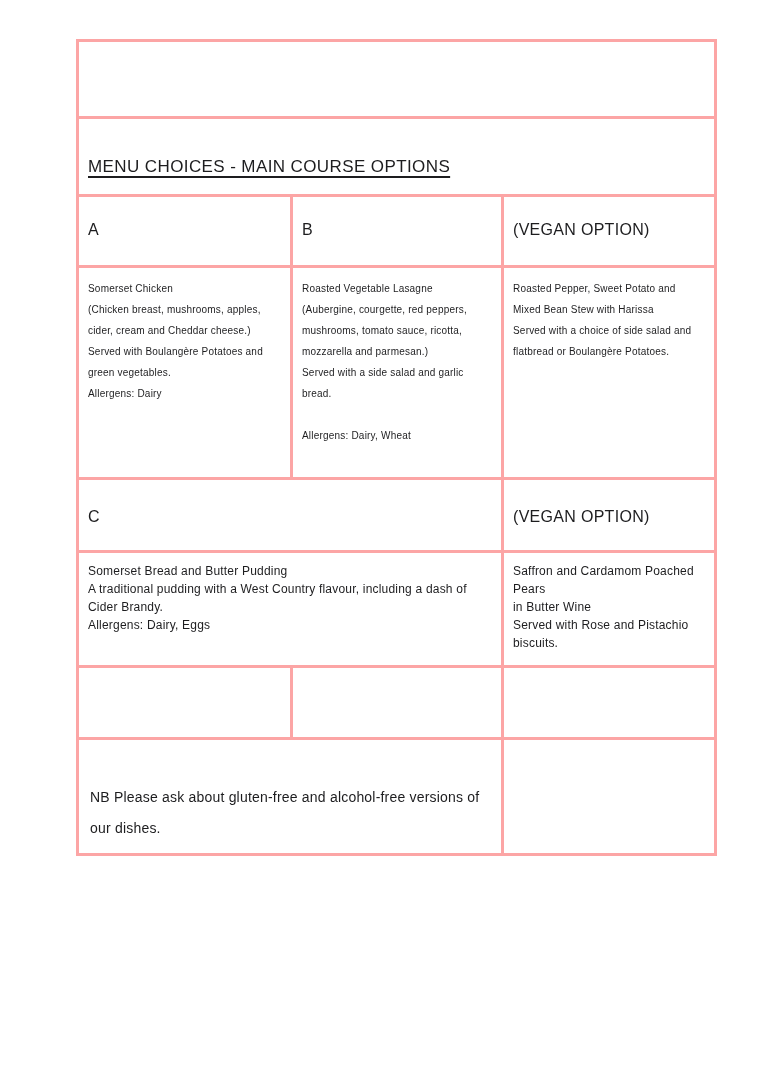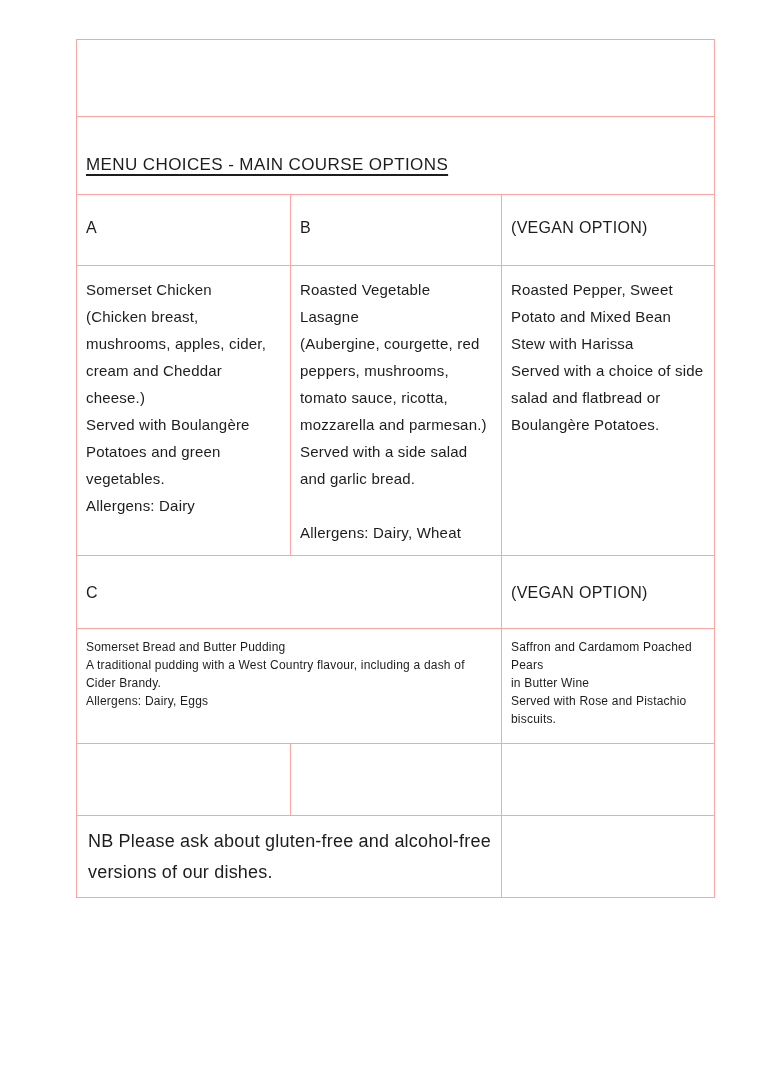--- a/index.html
+++ b/index.html
@@ -21,21 +21,21 @@
   table.menu-table {
     border-collapse: collapse;
     table-layout: fixed;
     margin: 39px 0 0 76px;
     width: 638px;
   }
   col.c1 { width: 214px; }
   col.c2 { width: 211px; }
   col.c3 { width: 213px; }
   td {
-    border: 1px solid #fca5a5;
+    border: 3px solid #fca5a5;
     vertical-align: top;
     box-sizing: border-box;
     padding: 9px 9px;
     overflow: hidden;
   }
   tr.r-empty-top td    { height: 77px; }
   tr.r-main-title td   { height: 78px; padding-top: 38px; }
   tr.r-main-labels td  { height: 71px; padding-top: 24px; }
   tr.r-main-body td    { height: 212px; padding-top: 10px; }
   tr.r-dessert-title td{ height: 70px; padding-top: 34px; }
@@ -49,39 +49,40 @@
     text-decoration: underline;
     text-underline-offset: 4px;
     text-decoration-thickness: 1.5px;
     white-space: nowrap;
   }
   .col-label {
     font-size: 16px;
     letter-spacing: 0.3px;
   }
   .body-text {
-    font-size: 15px;
-    line-height: 27px;
+    font-size: 10px;
+    line-height: 21px;
     letter-spacing: 0.2px;
     white-space: pre-line;
     display: block;
   }
   .body-text-small {
     font-size: 12px;
     line-height: 18px;
     letter-spacing: 0.2px;
     white-space: pre-line;
     display: block;
   }
   .note-text {
-    font-size: 18px;
+    font-size: 14px;
     line-height: 31px;
     letter-spacing: 0.2px;
     display: block;
     padding-left: 2px;
+    margin-top: 32px;
   }
 </style>
 </head>
 <body>
 
 <div class="page">
   <table class="menu-table">
     <colgroup>
       <col class="c1">
       <col class="c2">

